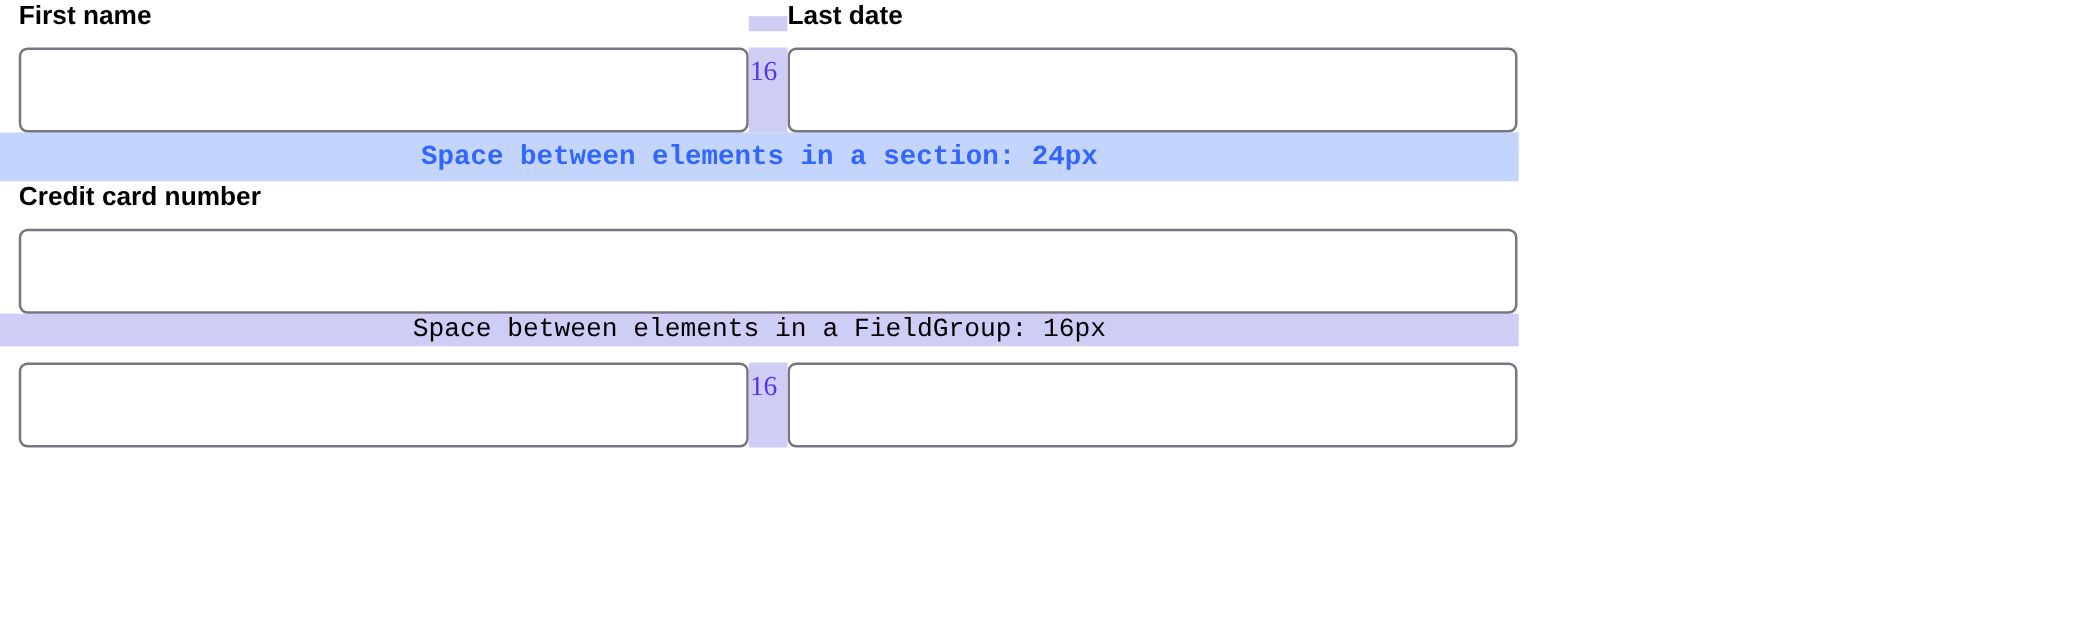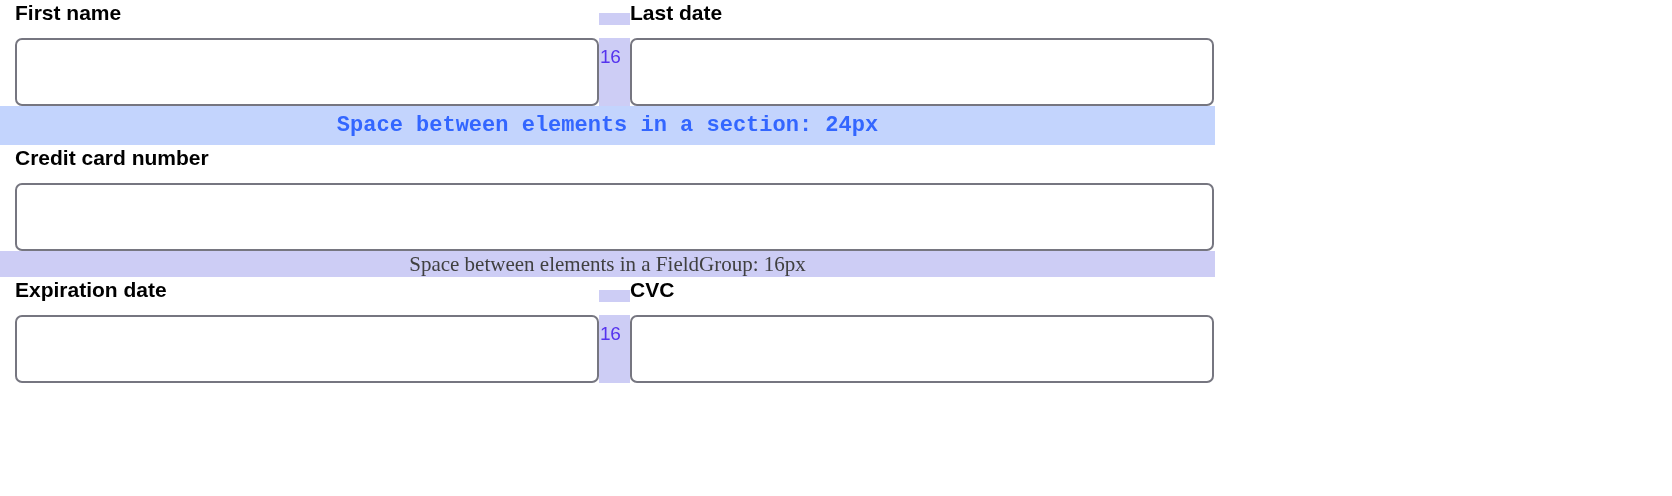--- a/index.html
+++ b/index.html
@@ -56,22 +56,22 @@
     left: 0;
     right: 0;
     top: 13px;
     bottom: 0;
     background: #cdcdf5;
   }
   .gutter-num {
     position: absolute;
     left: 1px;
     top: 62px;
-    font-family: Liberation Sans, sans-serif;
-    font-size: 19px;
+    font-family: Liberation Serif, serif;
+    font-size: 22px;
     line-height: 21px;
     color: #5533ee;
     letter-spacing: -0.3px;
   }
 
   
   .field-label {
     font-family: "Liberation Sans", sans-serif;
     font-size: 21px;
     font-weight: bold;
@@ -120,23 +120,23 @@
     color: #3366ff;
     line-height: 22px;
     letter-spacing: 0px;
     font-weight: bold;
   }
   .space-bar-group {
     height: 26px;
     background: #cdcdf5;
   }
   .space-bar-group .space-text {
-    font-family: Liberation Serif, serif;
+    font-family: Liberation Mono, monospace;
     font-size: 21px;
-    color: #404040;
+    color: #000000;
     line-height: 21px;
   }
 
   
   .lbl-row-top { height: 13px; }
   .gap-label-input { height: 13px; }
 
   .row-block { width: 1215px; }
 
   .label-line {
@@ -208,33 +208,20 @@
           </div>
         </div>
       </div>
     </div>
 
     <div class="space-bar space-bar-group">
       <span class="space-text">Space between elements in a FieldGroup: 16px</span>
     </div>
 
     <div class="row-block">
-      <div class="label-line">
-        <div class="field-col">
-          <div class="lbl-row-top"></div>
-          <div class="field-label">Expiration date</div>
-        </div>
-        <div class="gutter">
-          <div class="gutter-fill"></div>
-        </div>
-        <div class="field-col right">
-          <div class="lbl-row-top"></div>
-          <div class="field-label" style="padding-left:0">CVC</div>
-        </div>
-      </div>
 
       <div class="gap-label-input"></div>
 
       <div class="field-row">
         <div class="field-col">
           <div class="input-wrap">
             <input class="text-input" type="text" placeholder="" style="">
           </div>
         </div>
         <div class="gutter">

